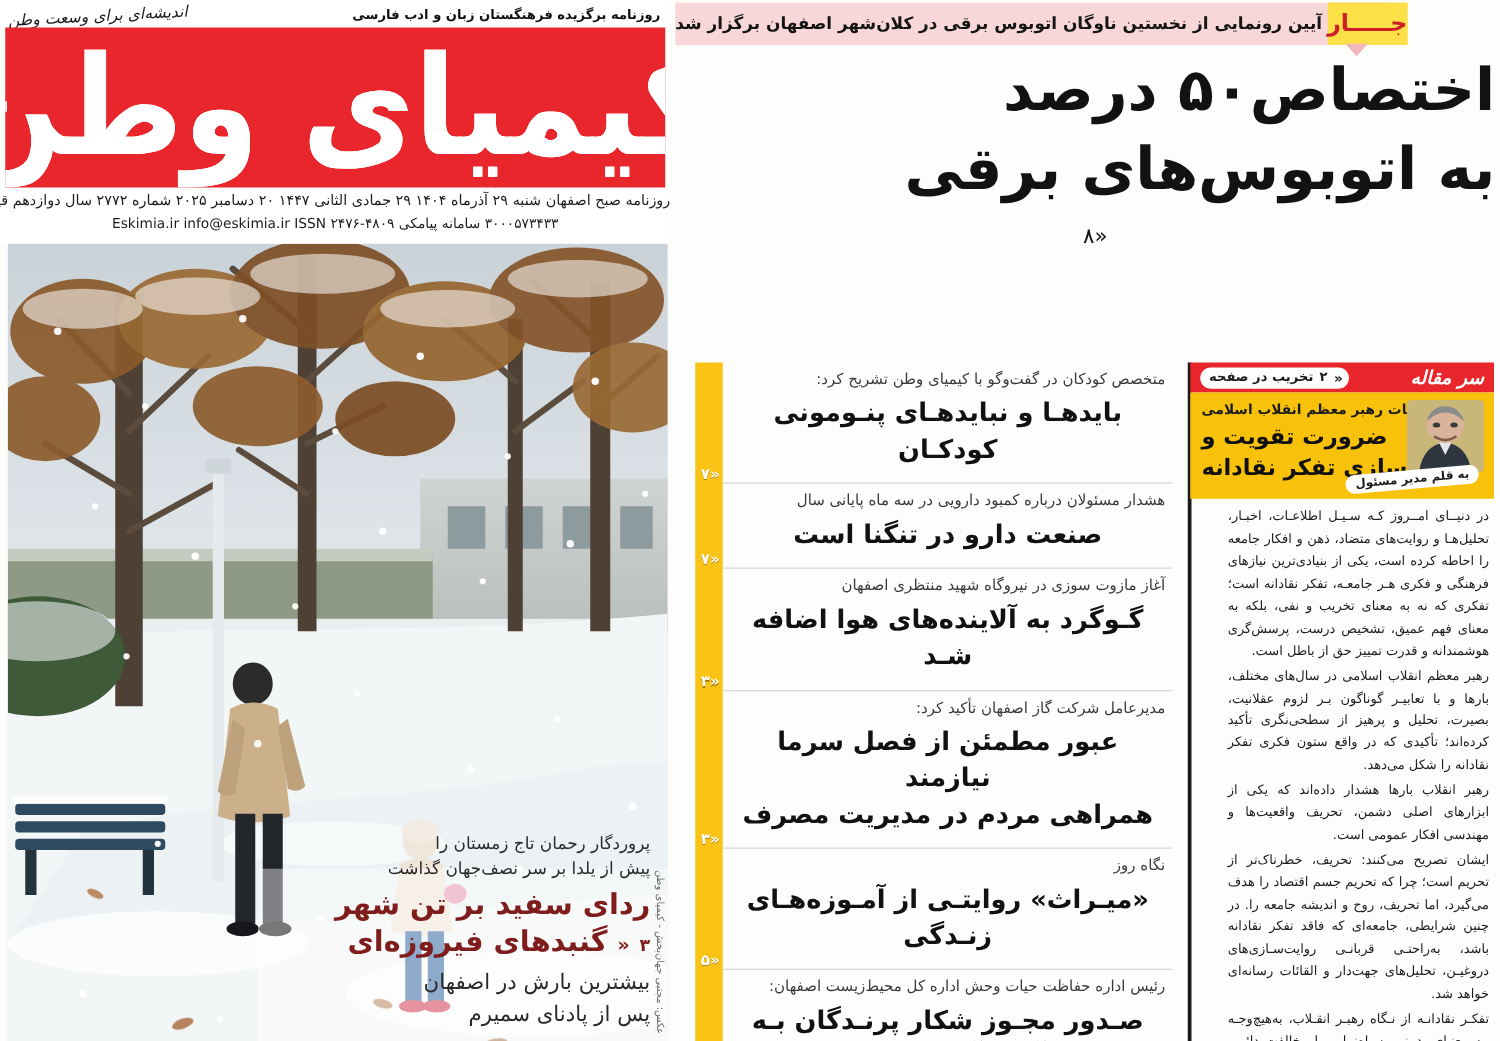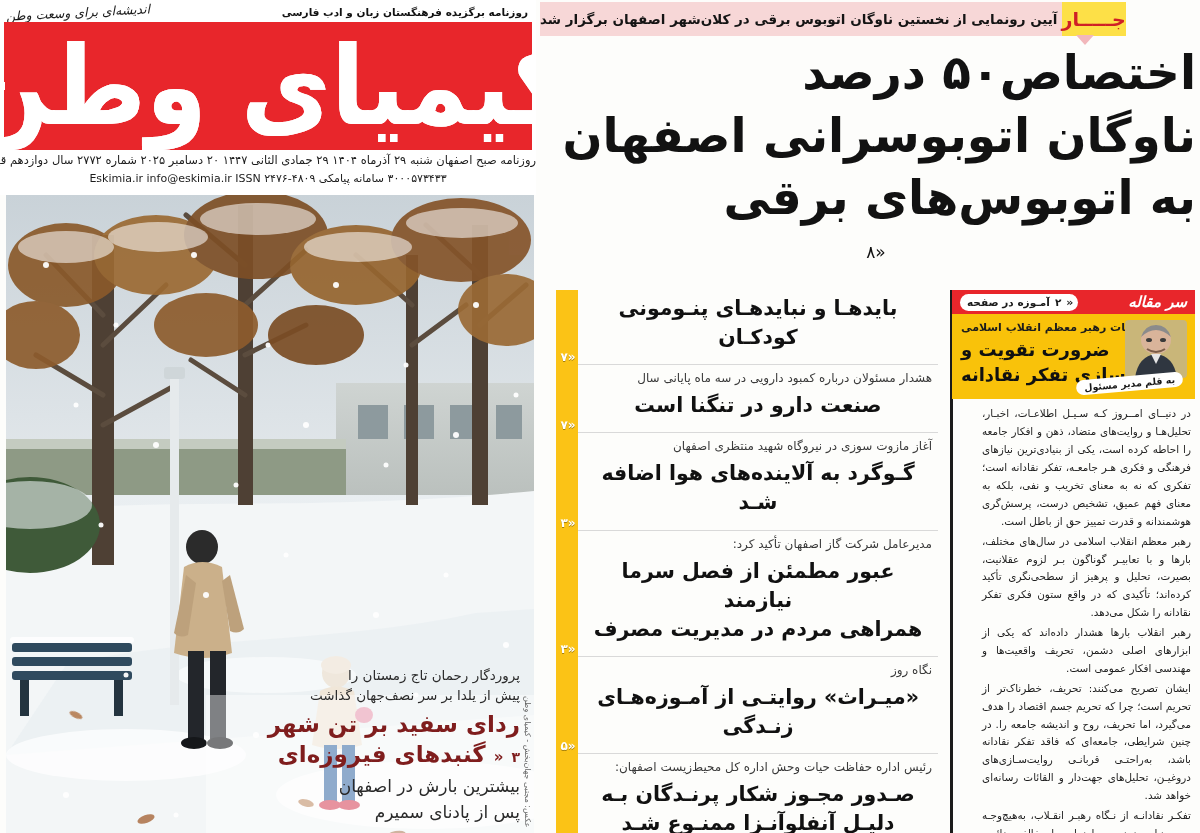--- a/index.html
+++ b/index.html
@@ -451,32 +451,32 @@
     </div>
   </div>
 
   <div class="jaar">
     <div class="jaar-text">آیین رونمایی از نخستین ناوگان اتوبوس برقی در کلان‌شهر اصفهان برگزار شد</div>
     <div class="jaar-badge">جـــــار</div>
   </div>
 
   <div class="main-head">
     <div class="line">اختصاص۵۰ درصد</div>
-    <div class="line">ناوگان اتوبوسرانی اصفهان</div>
     <div class="line">به اتوبوس‌های برقی</div>
     <div class="pgmark">
       <span>«</span><span>۸</span>
     </div>
   </div>
 
   <div class="mid-col">
     <div class="ybar"></div>
     <div class="mid-items">
 
       <div class="news-item">
+        <div class="kicker">متخصص کودکان در گفت‌وگو با کیمیای وطن تشریح کرد:</div>
         <div class="title">بایدهـا و نبایدهـای پنـومونی</div>
         <div class="title center">کودکـان</div>
         <div class="pgchev" style="bottom:-2px">«<span>۷</span></div>
       </div>
       <div class="news-sep"></div>
 
       <div class="news-item">
         <div class="kicker">هشدار مسئولان درباره کمبود دارویی در سه ماه پایانی سال</div>
         <div class="title center">صنعت دارو در تنگنا است</div>
         <div class="pgchev" style="bottom:-2px">«<span>۷</span></div>
@@ -518,21 +518,21 @@
   </div>
 
   <div class="edit-col">
     <div class="edit-rule-v"></div>
 
     <div class="edit-head">
       <span class="label">سر مقاله</span>
       <span class="cont">
         <span class="c">«</span>
         <span>۲</span>
-        <span>آمـوزه در صفحه</span>
+        <span>تخریب در صفحه</span>
       </span>
     </div>
 
     <div class="edit-yellow">
       <div class="edit-avatar">
         <svg viewBox="0 0 62 58" width="62" height="58">
           <rect x="0" y="0" width="62" height="58" fill="#c9b679"></rect>
           <ellipse cx="31" cy="20" rx="15" ry="14" fill="#d9b49a"></ellipse>
           <path d="M16 17 q15 -14 30 0 q-4 -12 -15 -12 q-11 0 -15 12" fill="#8b8b8b"></path>
           <ellipse cx="24" cy="20" rx="3" ry="2" fill="#3a3a3a"></ellipse>

